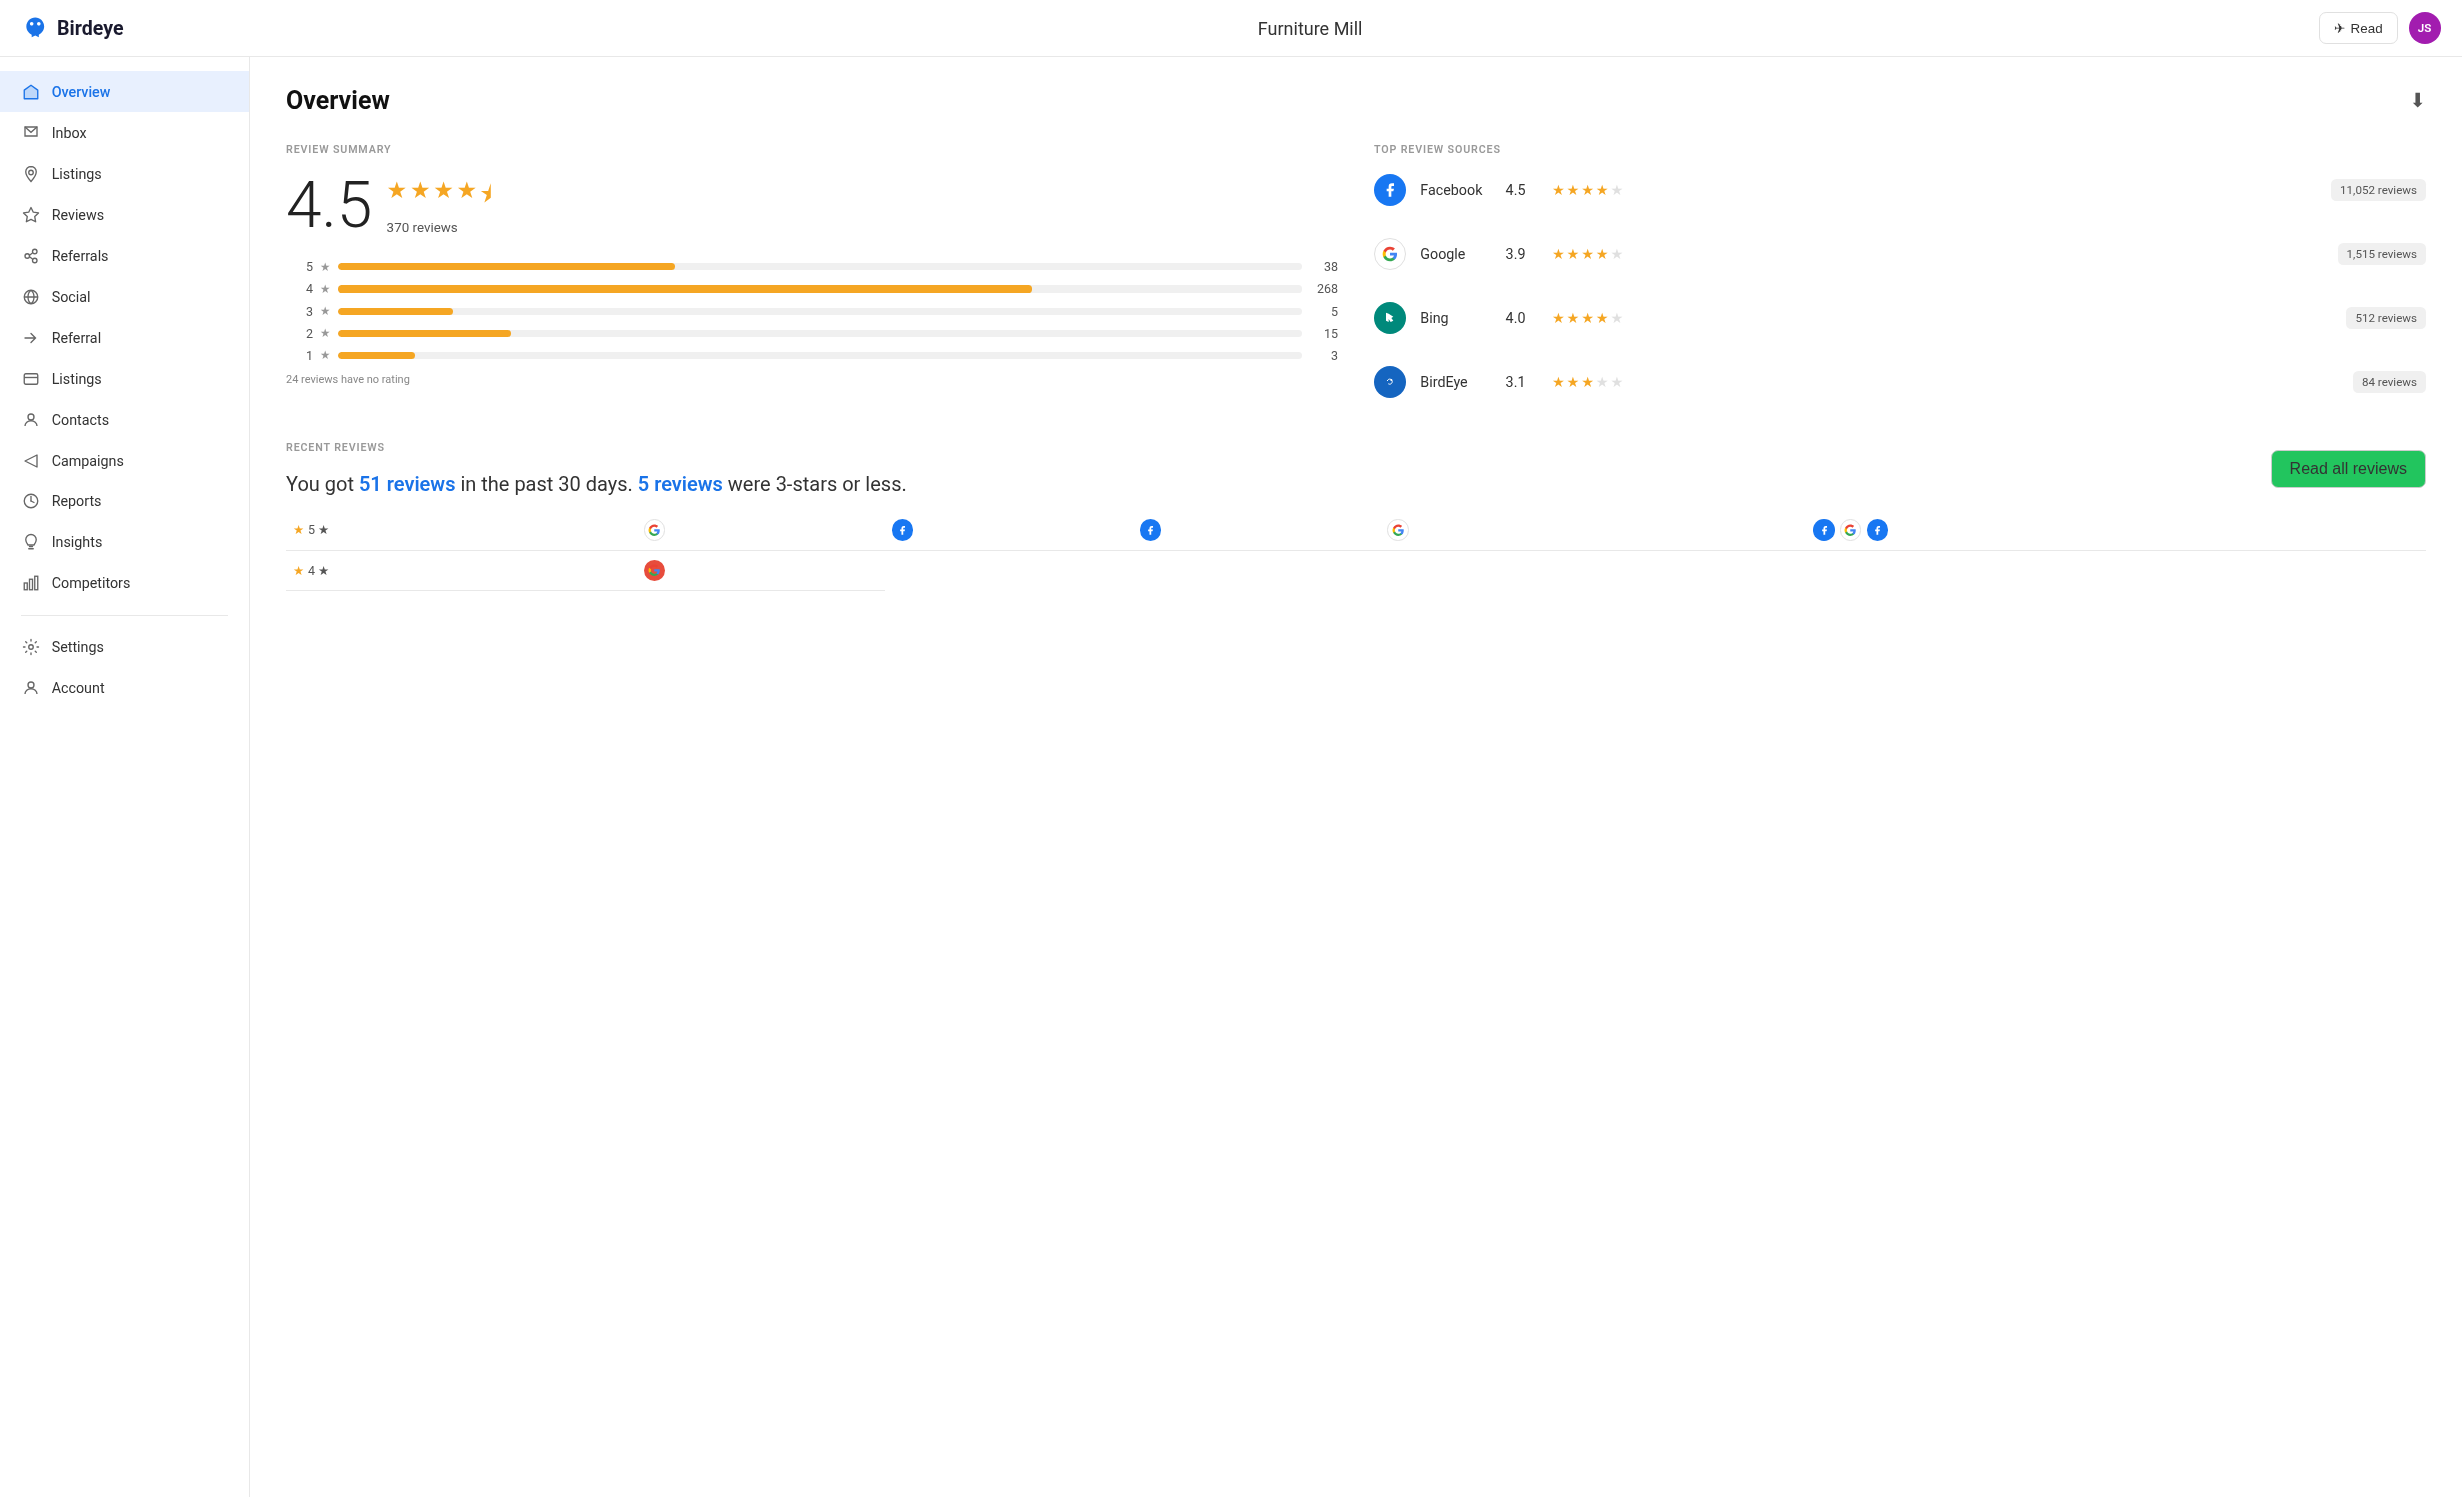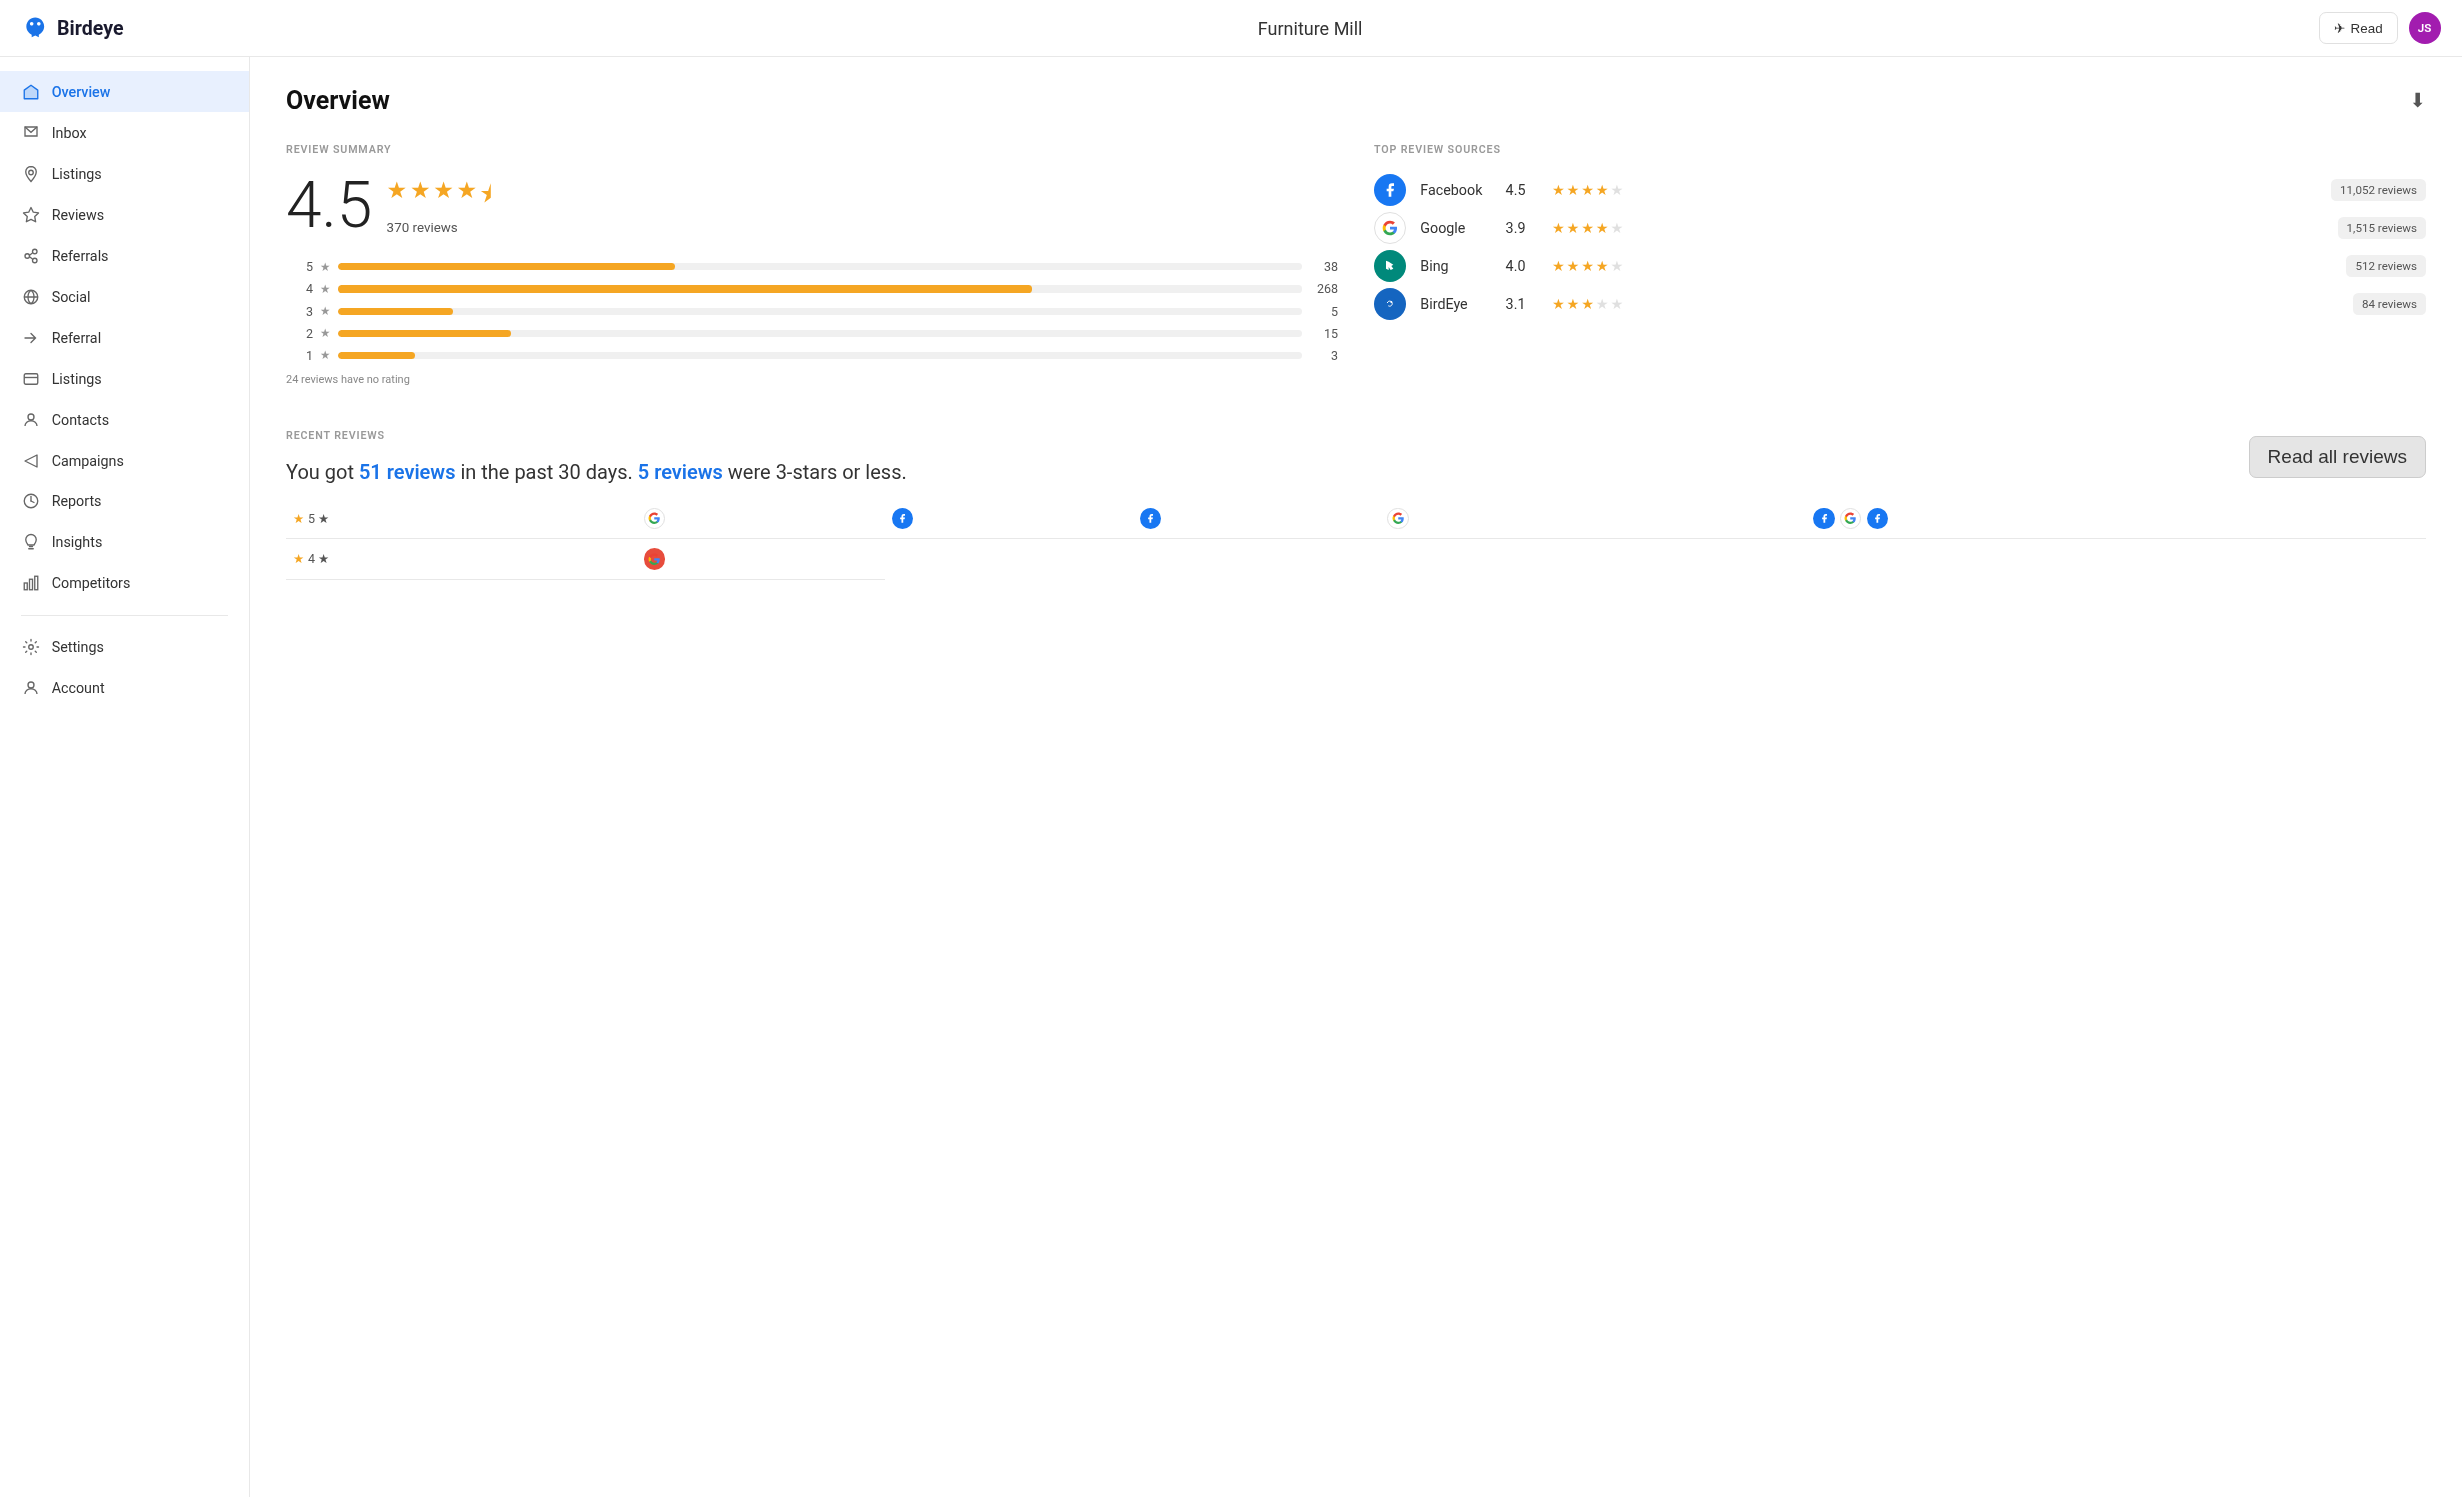--- a/index.html
+++ b/index.html
@@ -44,34 +44,34 @@
     .bar-rows { display: flex; flex-direction: column; gap: 7.1px; margin-bottom: 10.7px; }
     .bar-row { display: flex; align-items: center; gap: 7.1px; }
     .bar-label { font-size: 12.5px; color: #555; width: 27px; text-align: right; flex-shrink: 0; }
     .bar-star { color: #999; font-size: 11.6px; }
     .bar-track { flex: 1; height: 7.1px; background: #f0f0f0; border-radius: 3.6px; overflow: hidden; }
     .bar-fill { height: 100%; background: #f5a623; border-radius: 3.6px; }
     .bar-count { font-size: 12.5px; color: #555; width: 28.5px; text-align: right; flex-shrink: 0; }
     .no-rating { font-size: 11px; color: #888; margin-top: 7.1px; }
 
     
-    .sources-list { display: flex; flex-direction: column; gap: 6px; }
+    .sources-list { display: flex; flex-direction: column; gap: 32px; }
     .source-row { display: flex; align-items: center; gap: 14.3px; }
     .source-logo { width: 32px; height: 32px; border-radius: 50%; display: flex; align-items: center; justify-content: center; font-size: 16px; flex-shrink: 0; }
     .source-name { font-size: 14.3px; color: #333; width: 71px; }
     .source-rating-num { font-size: 14.3px; color: #333; width: 32px; }
     .source-stars { display: flex; gap: 1.8px; font-size: 14.3px; }
     .source-badge { background: #f0f0f0; border-radius: 5.3px; padding: 3.6px 9px; font-size: 11.6px; color: #555; margin-left: auto; white-space: nowrap; }
 
     
     .recent-section {}
     .recent-header { display: flex; align-items: center; justify-content: space-between; margin-bottom: 14.3px; }
     .recent-text { font-size: 20px; color: #333; }
     .recent-text a, .link { color: #1a73e8; font-weight: 600; text-decoration: none; cursor: pointer; }
-    .read-all-btn { padding: 9px 18px; border: 0.9px solid #ccc; border-radius: 7.1px; background: #e5e5e5; font-size: 19px; color: #333; cursor: pointer; }
+    .read-all-btn { padding: 9px 18px; border: 0.9px solid #ccc; border-radius: 7.1px; background: #22c55e; font-size: 16px; color: #333; cursor: pointer; }
 
     
     .review-table { width: 100%; border-collapse: collapse; margin-top: 7.1px; }
     .review-table th, .review-table td { border-bottom: 0.9px solid #e8e8e8; padding: 9px 7.1px; }
     .review-icon-cell { display: flex; align-items: center; gap: 3.6px; }
     .source-icon-small { width: 21.4px; height: 21.4px; border-radius: 50%; display: flex; align-items: center; justify-content: center; font-size: 11.6px; }
     .star-row { display: flex; align-items: center; gap: 3.6px; }
     .star-small { font-size: 12.5px; color: #f5a623; }
 
     

